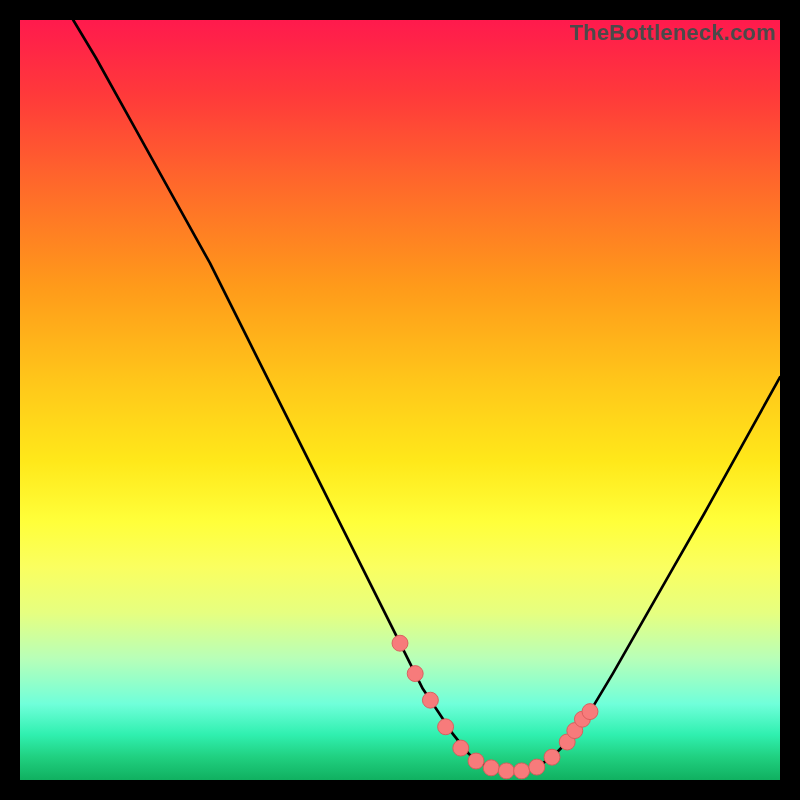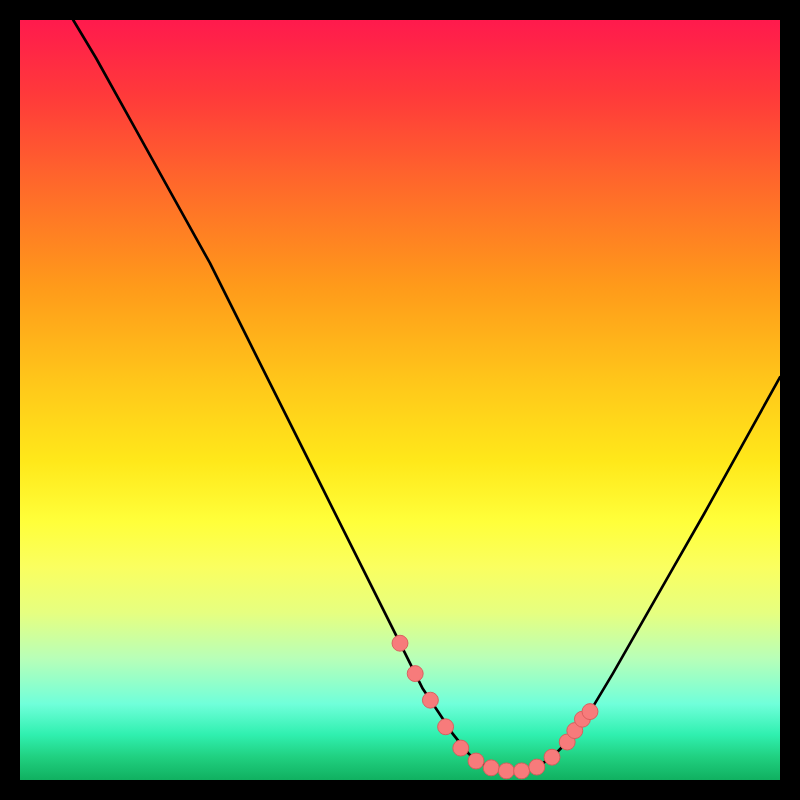--- a/index.html
+++ b/index.html
@@ -69,20 +69,21 @@
     overflow: visible;
   }
 </style>
 </head>
 <body>
 
 <div class="frame">
   <div class="plot-area">
     <div class="gradient-bg"></div>
 
+    <div class="watermark">TheBottleneck.com</div>
 
     <svg class="curve" viewBox="0 0 100 100" preserveAspectRatio="none">
       <path id="curve-path" fill="none" stroke-width="0.35" stroke-linecap="round" stroke-linejoin="round" d="M7.00 0.00 L10.00 5.00 L15.00 14.00 L20.00 23.00 L25.00 32.00 L30.00 42.00 L35.00 52.00 L40.00 62.00 L45.00 72.00 L50.00 82.00 L53.00 88.00 L55.00 91.00 L57.00 94.00 L59.00 96.50 L60.00 97.50 L62.00 98.40 L64.00 98.80 L66.00 98.80 L68.00 98.30 L70.00 97.00 L72.00 95.00 L75.00 91.00 L78.00 86.00 L82.00 79.00 L86.00 72.00 L90.00 65.00 L95.00 56.00 L100.00 47.00" stroke="#000000"></path>
       <g id="markers-group">
           <circle cx="50.00" cy="82.00" r="1.05" fill="#f77b7b" stroke="#d85a5a" stroke-width="0.12"></circle>
           <circle cx="52.00" cy="86.00" r="1.05" fill="#f77b7b" stroke="#d85a5a" stroke-width="0.12"></circle>
           <circle cx="54.00" cy="89.50" r="1.05" fill="#f77b7b" stroke="#d85a5a" stroke-width="0.12"></circle>
           <circle cx="56.00" cy="93.00" r="1.05" fill="#f77b7b" stroke="#d85a5a" stroke-width="0.12"></circle>
           <circle cx="58.00" cy="95.80" r="1.05" fill="#f77b7b" stroke="#d85a5a" stroke-width="0.12"></circle>
           <circle cx="60.00" cy="97.50" r="1.05" fill="#f77b7b" stroke="#d85a5a" stroke-width="0.12"></circle>

